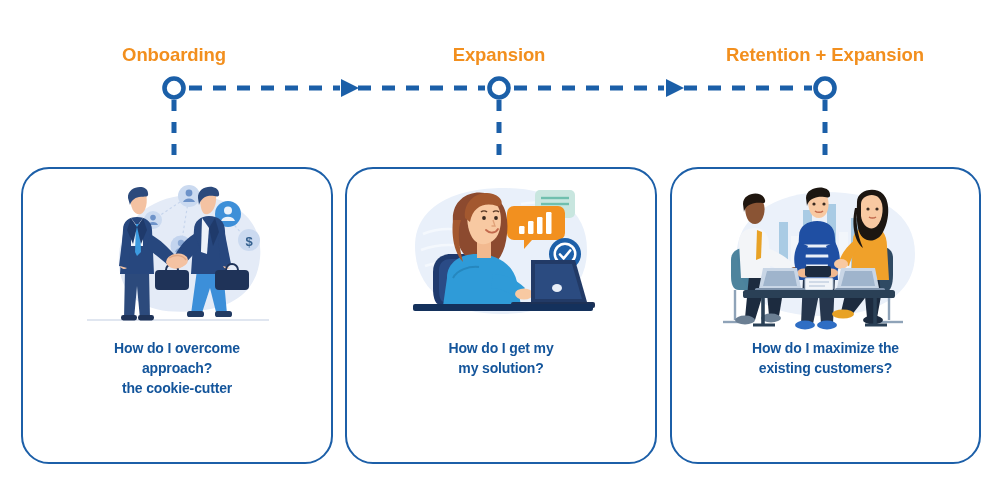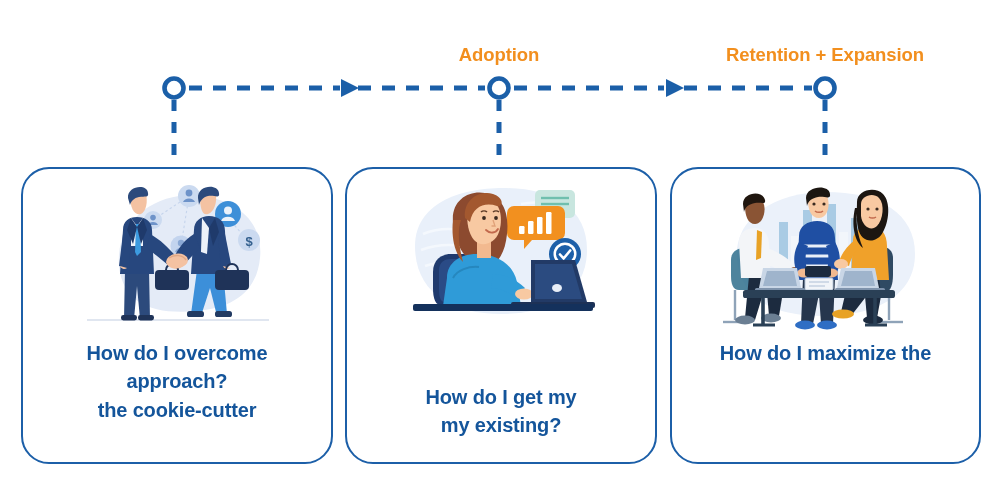--- a/index.html
+++ b/index.html
@@ -48,49 +48,50 @@
     height: 297px;
     border: 2.2px solid #1C5FA8;
     border-radius: 28px;
     background: #ffffff;
     box-sizing: border-box;
     display: flex;
     flex-direction: column;
     align-items: center;
   }
   #card-0 { left: 21px;  width: 312px; }
-  #card-1 { left: 345px; width: 312px; gap: 44px; }
+  #card-1 { left: 345px; width: 312px; }
   #card-2 { left: 670px; width: 311px; }
 
   .card-art {
     width: 100%;
     height: 168px;
     display: flex;
     align-items: center;
     justify-content: center;
     margin-top: 2px;
   }
   .card-art svg { display: block; }
 
   .card-text {
     text-align: center;
     color: #14559B;
-    font-size: 20px;
+    font-size: 14px;
     font-weight: bold;
     line-height: 1.42;
     padding: 0 18px;
     letter-spacing: -0.15px;
   }
 </style>
 </head>
 <body>
 
 <div id="stage">
 
-  <div class="stage-label" style="left:499px;">Adoption</div>
+  <div class="stage-label" style="left:174px;">Onboarding</div>
+  <div class="stage-label" style="left:499px;">Expansion</div>
   <div class="stage-label" style="left:825px;">Retention + Expansion</div>
 
   <svg class="timeline-svg" viewBox="0 0 1000 180">
 
     <g stroke="#1B5FA8" stroke-width="5" fill="none" stroke-linecap="butt">
       <line x1="189" y1="88" x2="340" y2="88" stroke-dasharray="13 11"></line>
       <line x1="358" y1="88" x2="485" y2="88" stroke-dasharray="13 11"></line>
       <line x1="514" y1="88" x2="664" y2="88" stroke-dasharray="13 11"></line>
       <line x1="684" y1="88" x2="812" y2="88" stroke-dasharray="13 11"></line>
     </g>
@@ -284,21 +285,21 @@
           <path d="M154 90 L191 90 L201 125 L154 125Z" fill="#2B4B80"></path>
           <ellipse cx="176" cy="114" rx="5" ry="4" fill="#E8EEF7"></ellipse>
           <rect x="130" y="128" width="84" height="6" rx="2" fill="#1D3156"></rect>
         </g>
 
         <rect x="32" y="130" width="180" height="7" rx="2" fill="#14315C"></rect>
       </svg>
     </div>
     <div class="card-text">
       <div>How do I get my</div>
-      <div>my existing?</div>
+      <div>my solution?</div>
     </div>
   </div>
 
   <div class="card" id="card-2">
     <div class="card-art">
       <svg width="250" height="162" viewBox="0 0 250 162">
 
         <path d="M36 86 C32 44 74 18 124 18 C180 18 214 40 214 80 C214 122 174 142 122 142 C70 142 40 124 36 86Z" fill="#EBF1FA"></path>
 
         <g>
@@ -408,16 +409,17 @@
           <rect x="42" y="116" width="152" height="8" rx="2.6" fill="#2A4056"></rect>
           <line x1="62" y1="124" x2="62" y2="150" stroke="#2A4056" stroke-width="3.6"></line>
           <line x1="174" y1="124" x2="174" y2="150" stroke="#2A4056" stroke-width="3.6"></line>
           <line x1="52" y1="151" x2="74" y2="151" stroke="#2A4056" stroke-width="3"></line>
           <line x1="164" y1="151" x2="186" y2="151" stroke="#2A4056" stroke-width="3"></line>
         </g>
       </svg>
     </div>
     <div class="card-text">
       <div>How do I maximize the</div>
+      <div>existing customers?</div>
     </div>
   </div>
 
 </div>
 
 </body></html>

